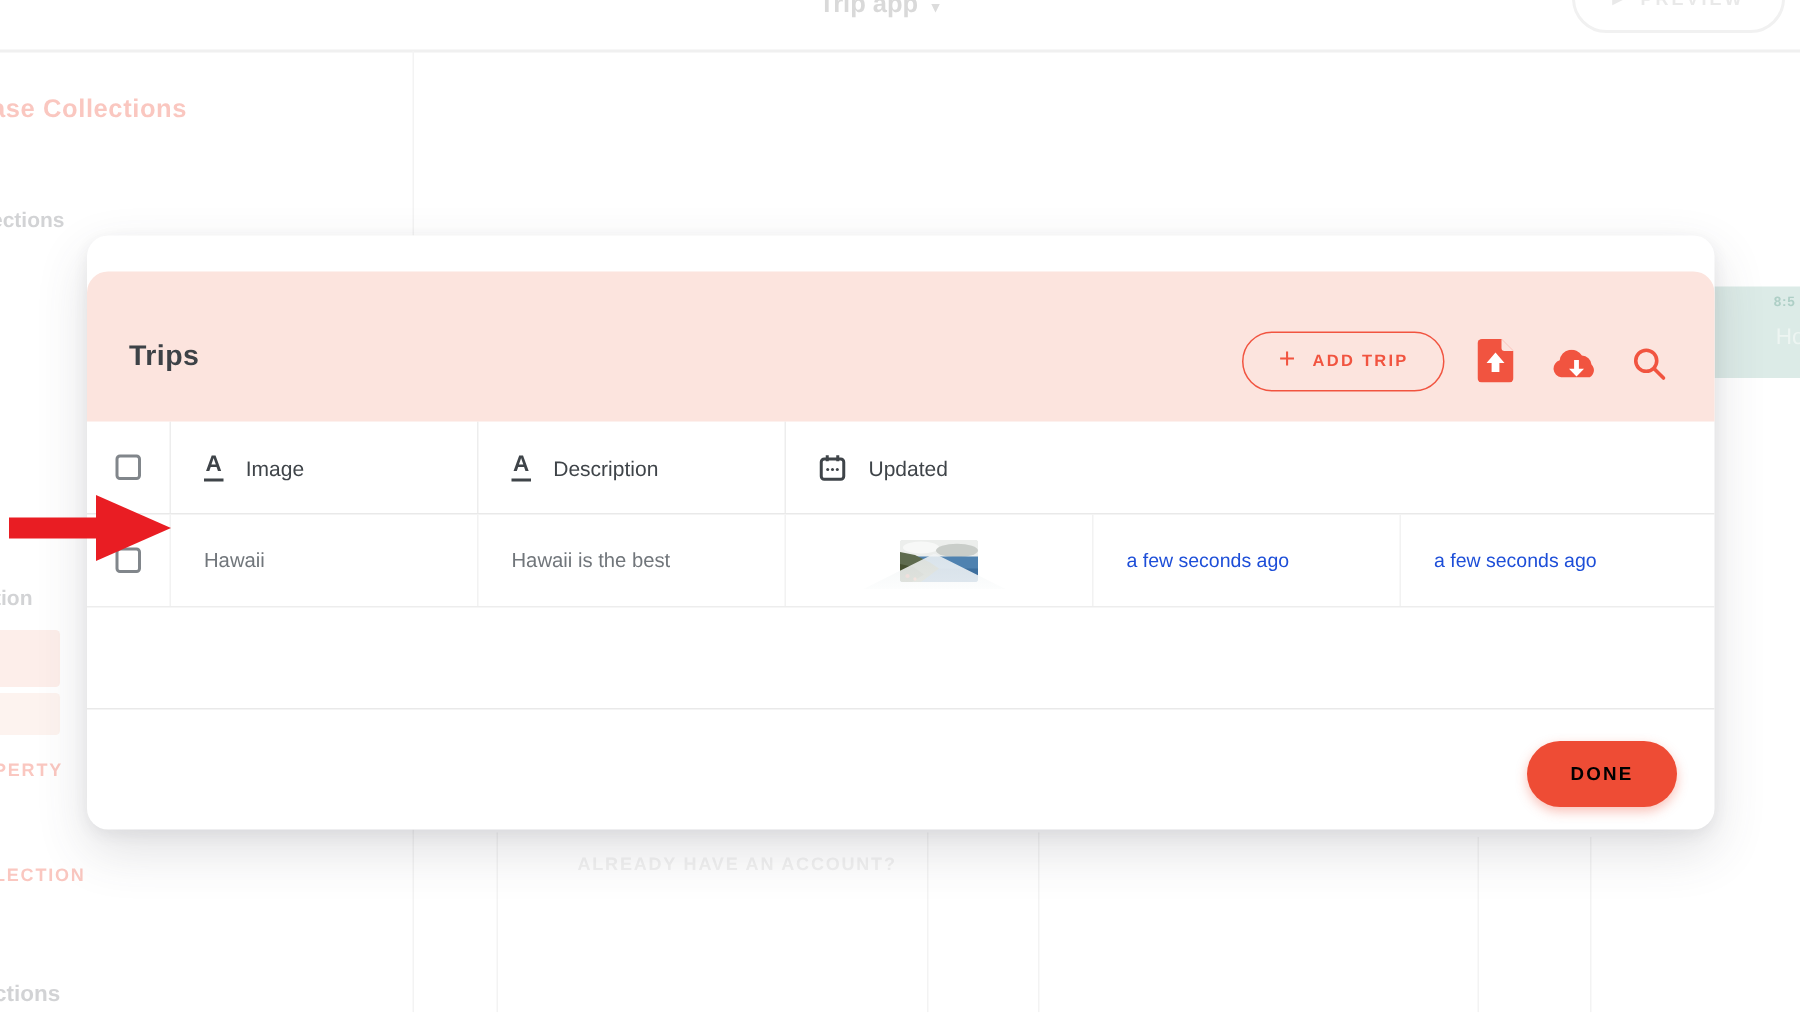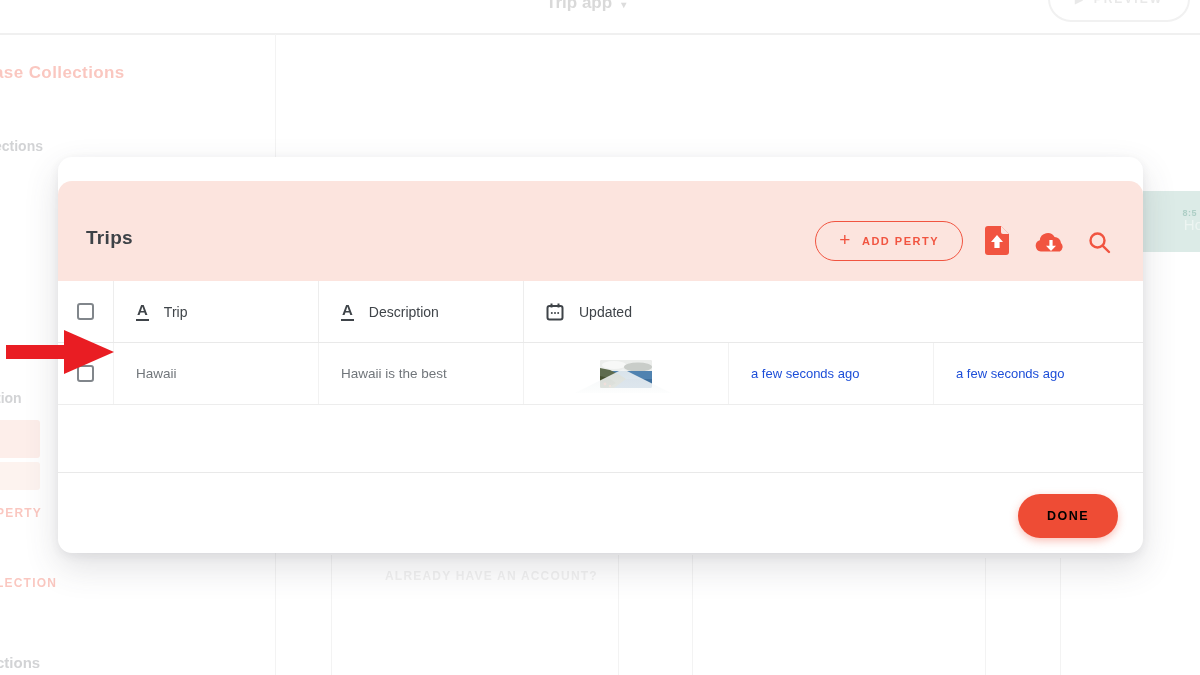--- a/index.html
+++ b/index.html
@@ -25,21 +25,21 @@
     display:flex;align-items:center;justify-content:center;gap:9px;color:#e9e9e9;font-size:12px;font-weight:800;letter-spacing:2px;background:transparent;}
   .preview-btn .play{font-size:10px;}
   .hline{left:0;top:33px;width:1200px;height:2px;background:#f0f0f0;}
   .vline{width:1px;background:#f3f3f3;}
   .sb-heading{left:-6px;top:63px;font-size:17px;font-weight:700;letter-spacing:.4px;color:var(--faint-coral);}
   .sb-item{font-size:14px;font-weight:600;color:var(--faint-gray);}
   .sb-coral{font-size:12px;font-weight:700;letter-spacing:1.2px;color:var(--faint-coral);}
   .pink-block{left:0;width:40px;background:#fdeeea;border-radius:0 3px 3px 0;}
   .account-text{left:385px;top:569px;font-size:12px;font-weight:700;letter-spacing:1.2px;color:#f1f1f1;}
   .phone-box{left:1143px;top:191px;width:57px;height:61px;background:var(--phone-teal);overflow:hidden;}
-  .phone-time{position:absolute;right:3px;top:17px;font-size:9px;letter-spacing:.5px;color:#aecfc6;font-weight:bold;}
+  .phone-time{position:absolute;right:3px;top:5px;font-size:9px;letter-spacing:.5px;color:#aecfc6;font-weight:bold;}
   .phone-title{position:absolute;right:-3px;top:25px;font-size:15px;font-weight:500;color:#edf5f2;}
 
   
   .modal{position:absolute;left:58px;top:157px;width:1085px;height:396px;background:#fff;border-radius:14px;
     box-shadow:0 14px 34px rgba(70,70,80,.16), 0 3px 10px rgba(70,70,80,.08);z-index:10;}
   .modal-header{position:relative;height:100px;background:var(--header-pink);border-radius:14px 14px 0 0;margin-top:24px;}
   .modal-title{position:absolute;left:28px;top:46px;font-size:19px;font-weight:700;letter-spacing:.3px;color:#3d4247;}
   .add-trip-btn{position:absolute;right:180px;top:40px;height:40px;padding:0 23px;border:1.5px solid var(--accent);
     border-radius:20px;background:transparent;display:flex;align-items:center;gap:10px;color:var(--accent);
     font-size:11px;font-weight:700;letter-spacing:1.5px;cursor:pointer;font-family:inherit;}
@@ -120,21 +120,21 @@
     <span class="phone-title">Ho</span>
   </div>
 
   <div class="modal">
 
     <div class="modal-header">
       <div class="modal-title">Trips</div>
 
       <button class="add-trip-btn">
         <span class="plus">+</span>
-        <span>ADD PERTY</span>
+        <span>ADD TRIP</span>
       </button>
 
       <button class="icon-btn icon-import">
         <span>
           <svg width="24" height="29" viewBox="0 0 24 29">
             <path d="M3 0 h13 l8 8 v18 a3 3 0 0 1 -3 3 h-18 a3 3 0 0 1 -3 -3 v-23 a3 3 0 0 1 3 -3 z" fill="var(--accent)"></path>
             <path d="M16 0 l8 8 h-6 a2 2 0 0 1 -2 -2 z" fill="#fce4de"></path>
             <path d="M12 9 l6 7 h-3.4 v6 h-5.2 v-6 h-3.4 z" fill="#fff"></path>
           </svg>
         </span>
@@ -159,21 +159,21 @@
         </span>
       </button>
     </div>
 
     <div class="tbl-row tbl-head">
       <div class="cell c-check">
         <div class="checkbox"></div>
       </div>
       <div class="cell c-col">
         <span class="type-a">A</span>
-        <span class="head-label">Trip</span>
+        <span class="head-label">Image</span>
       </div>
       <div class="cell c-col">
         <span class="type-a">A</span>
         <span class="head-label">Description</span>
       </div>
       <div class="cell c-col c-last">
         <span style="line-height:0;">
           <svg width="18" height="18" viewBox="0 0 18 18" fill="none">
             <rect x="1.5" y="3" width="15" height="13.5" rx="2" stroke="var(--dark)" stroke-width="2"></rect>
             <line x1="5.5" y1="0.5" x2="5.5" y2="4.5" stroke="var(--dark)" stroke-width="2"></line>

